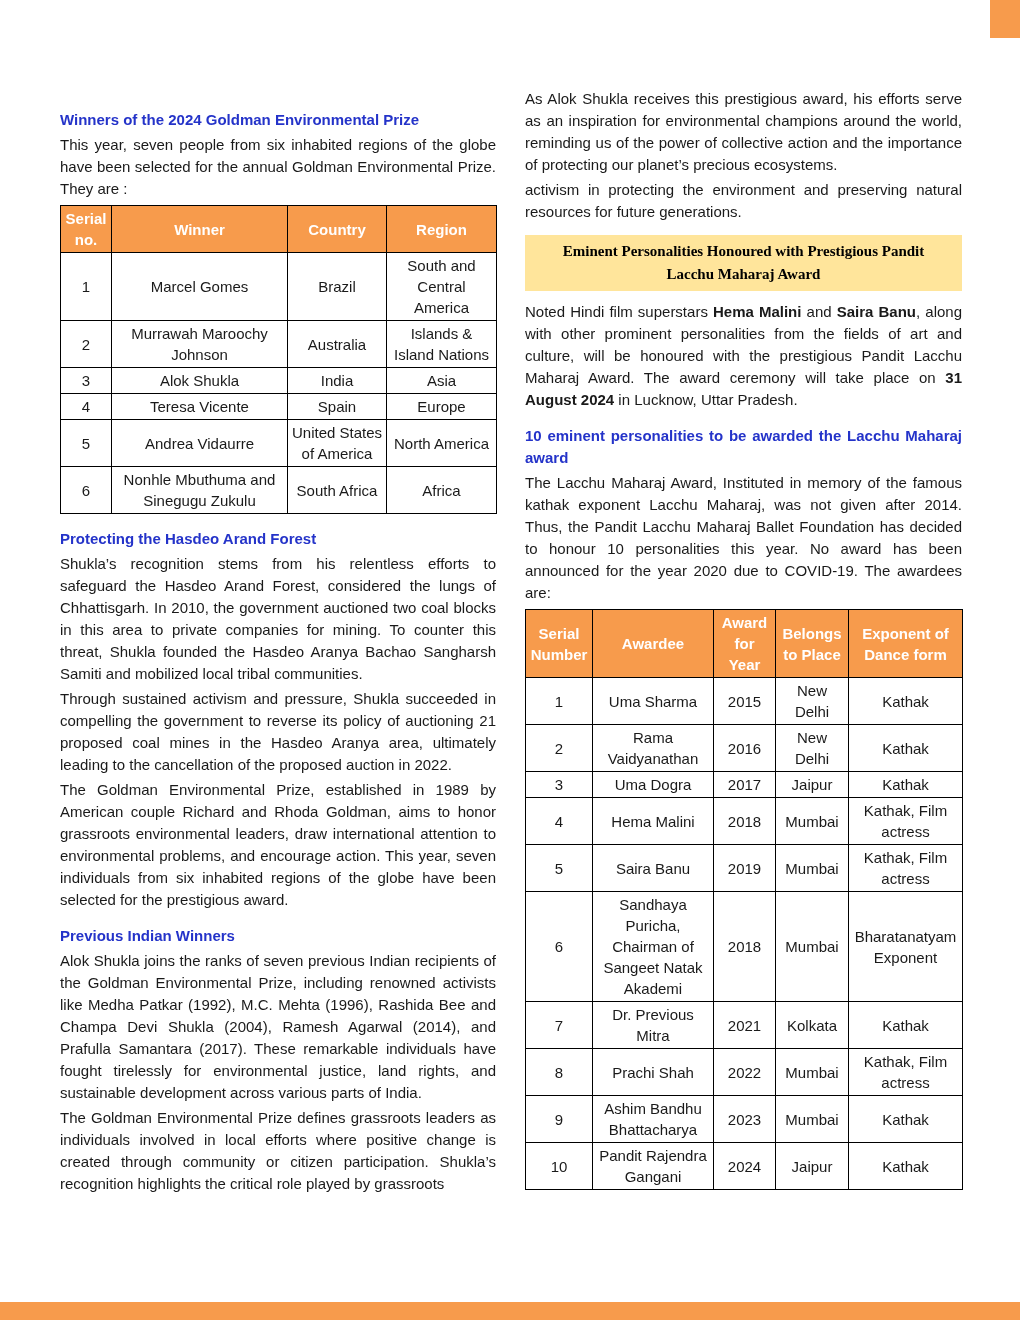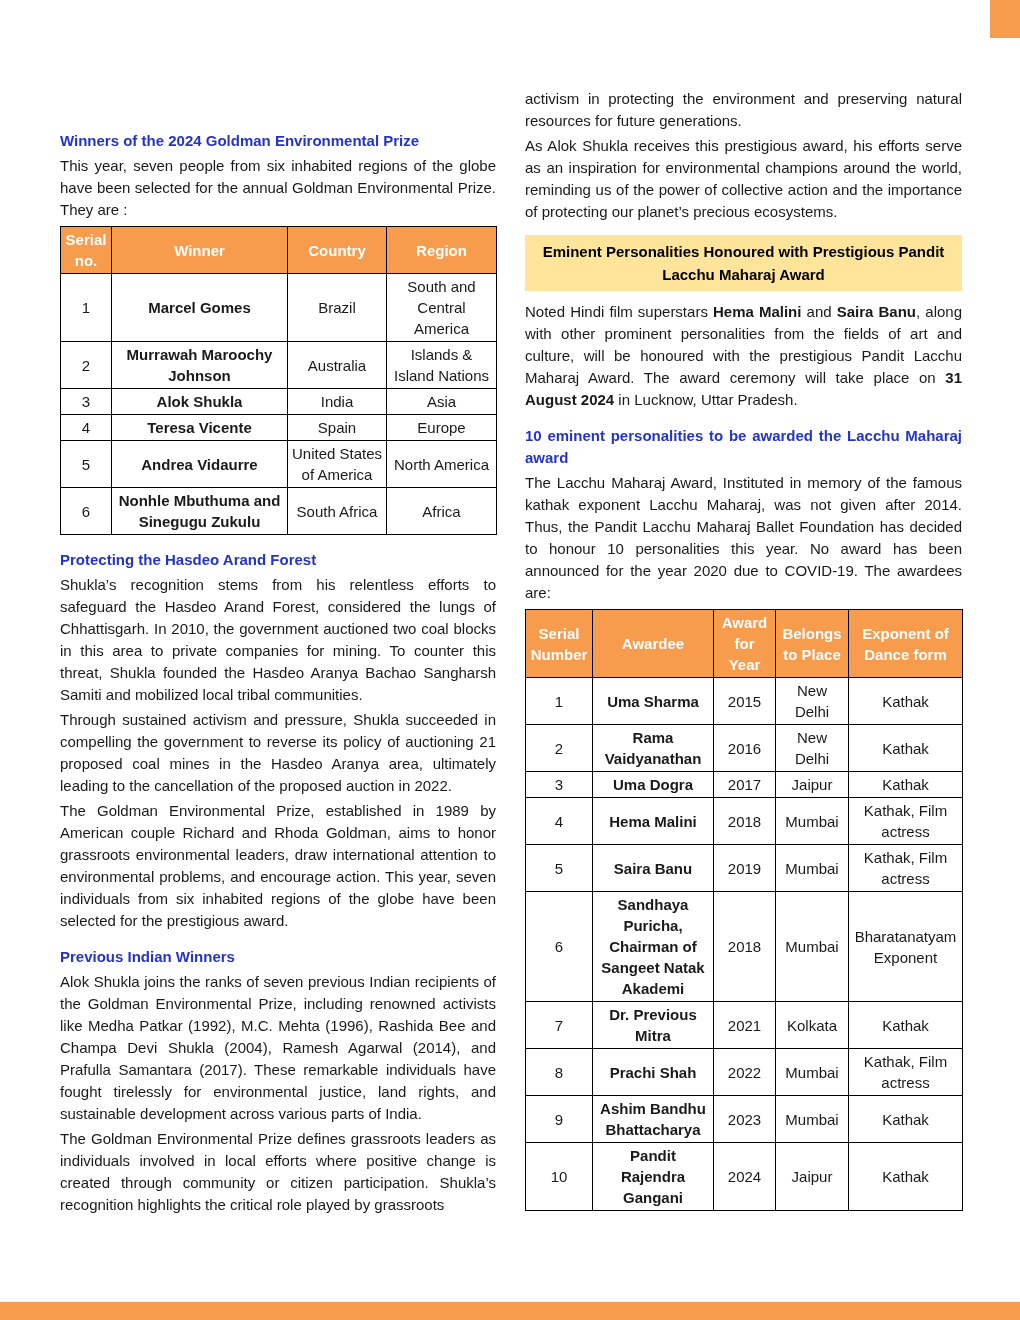--- a/index.html
+++ b/index.html
@@ -26,24 +26,24 @@
   .divider{width:1px;background:var(--divider);margin:0 14px;}
   p{margin:0 0 3px;font-size:15px;line-height:22px;text-align:justify;}
   h3{margin:14px 0 3px;font-size:15px;line-height:22px;font-weight:bold;color:var(--blue);text-align:justify;}
   h3.first{margin-top:0;}
   table.doc-table{border-collapse:collapse;width:100%;margin:5px 0 8px;table-layout:fixed;}
   .doc-table th,.doc-table td{
     border:1px solid #000;text-align:center;vertical-align:middle;
     padding:2px 3px;font-size:15px;line-height:21px;overflow-wrap:break-word;
   }
   .doc-table th{background:var(--orange);color:#fff;font-weight:bold;}
-  .cell-bold{font-weight:bold;}
+  .cell-bold{font-weight:normal;}
   .award-box{
     background:var(--yellow);color:#000;font-weight:bold;text-align:center;
-    font-size:15px;line-height:23px;padding:5px 14px;margin:12px 0 10px;
+    font-size:15px;line-height:23px;padding:5px 14px;margin:12px 0 10px;font-family:Liberation Serif, serif;
   }
   b{font-weight:bold;}
 </style>
 </head>
 <body>
 
 <div class="page">
   <div class="corner-accent"></div>
 
   <div class="columns">
@@ -115,22 +115,22 @@
 
       <h3>Previous Indian Winners</h3>
       <p>Alok Shukla joins the ranks of seven previous Indian recipients of the Goldman Environmental Prize, including renowned activists like Medha Patkar (1992), M.C. Mehta (1996), Rashida Bee and Champa Devi Shukla (2004), Ramesh Agarwal (2014), and Prafulla Samantara (2017). These remarkable individuals have fought tirelessly for environmental justice, land rights, and sustainable development across various parts of India.</p>
 
       <p>The Goldman Environmental Prize defines grassroots leaders as individuals involved in local efforts where positive change is created through community or citizen participation. Shukla’s recognition highlights the critical role played by grassroots</p>
     </div>
 
     <div class="divider"></div>
 
     <div class="col right">
+      <p>As Alok Shukla receives this prestigious award, his efforts serve as an inspiration for environmental champions around the world, reminding us of the power of collective action and the importance of protecting our planet’s precious ecosystems.</p>
       <p>activism in protecting the environment and preserving natural resources for future generations.</p>
-      <p>As Alok Shukla receives this prestigious award, his efforts serve as an inspiration for environmental champions around the world, reminding us of the power of collective action and the importance of protecting our planet’s precious ecosystems.</p>
 
       <div class="award-box">Eminent Personalities Honoured with Prestigious Pandit Lacchu Maharaj Award</div>
 
       <p>Noted Hindi film superstars <b>Hema Malini</b> and <b>Saira Banu</b>, along with other prominent personalities from the fields of art and culture, will be honoured with the prestigious Pandit Lacchu Maharaj Award. The award ceremony will take place on <b>31 August 2024</b> in Lucknow, Uttar Pradesh.</p>
 
       <h3>10 eminent personalities to be awarded the Lacchu Maharaj award</h3>
       <p>The Lacchu Maharaj Award, Instituted in memory of the famous kathak exponent Lacchu Maharaj, was not given after 2014. Thus, the Pandit Lacchu Maharaj Ballet Foundation has decided to honour 10 personalities this year. No award has been announced for the year 2020 due to COVID-19. The awardees are:</p>
 
       <table class="doc-table">
         <colgroup>

